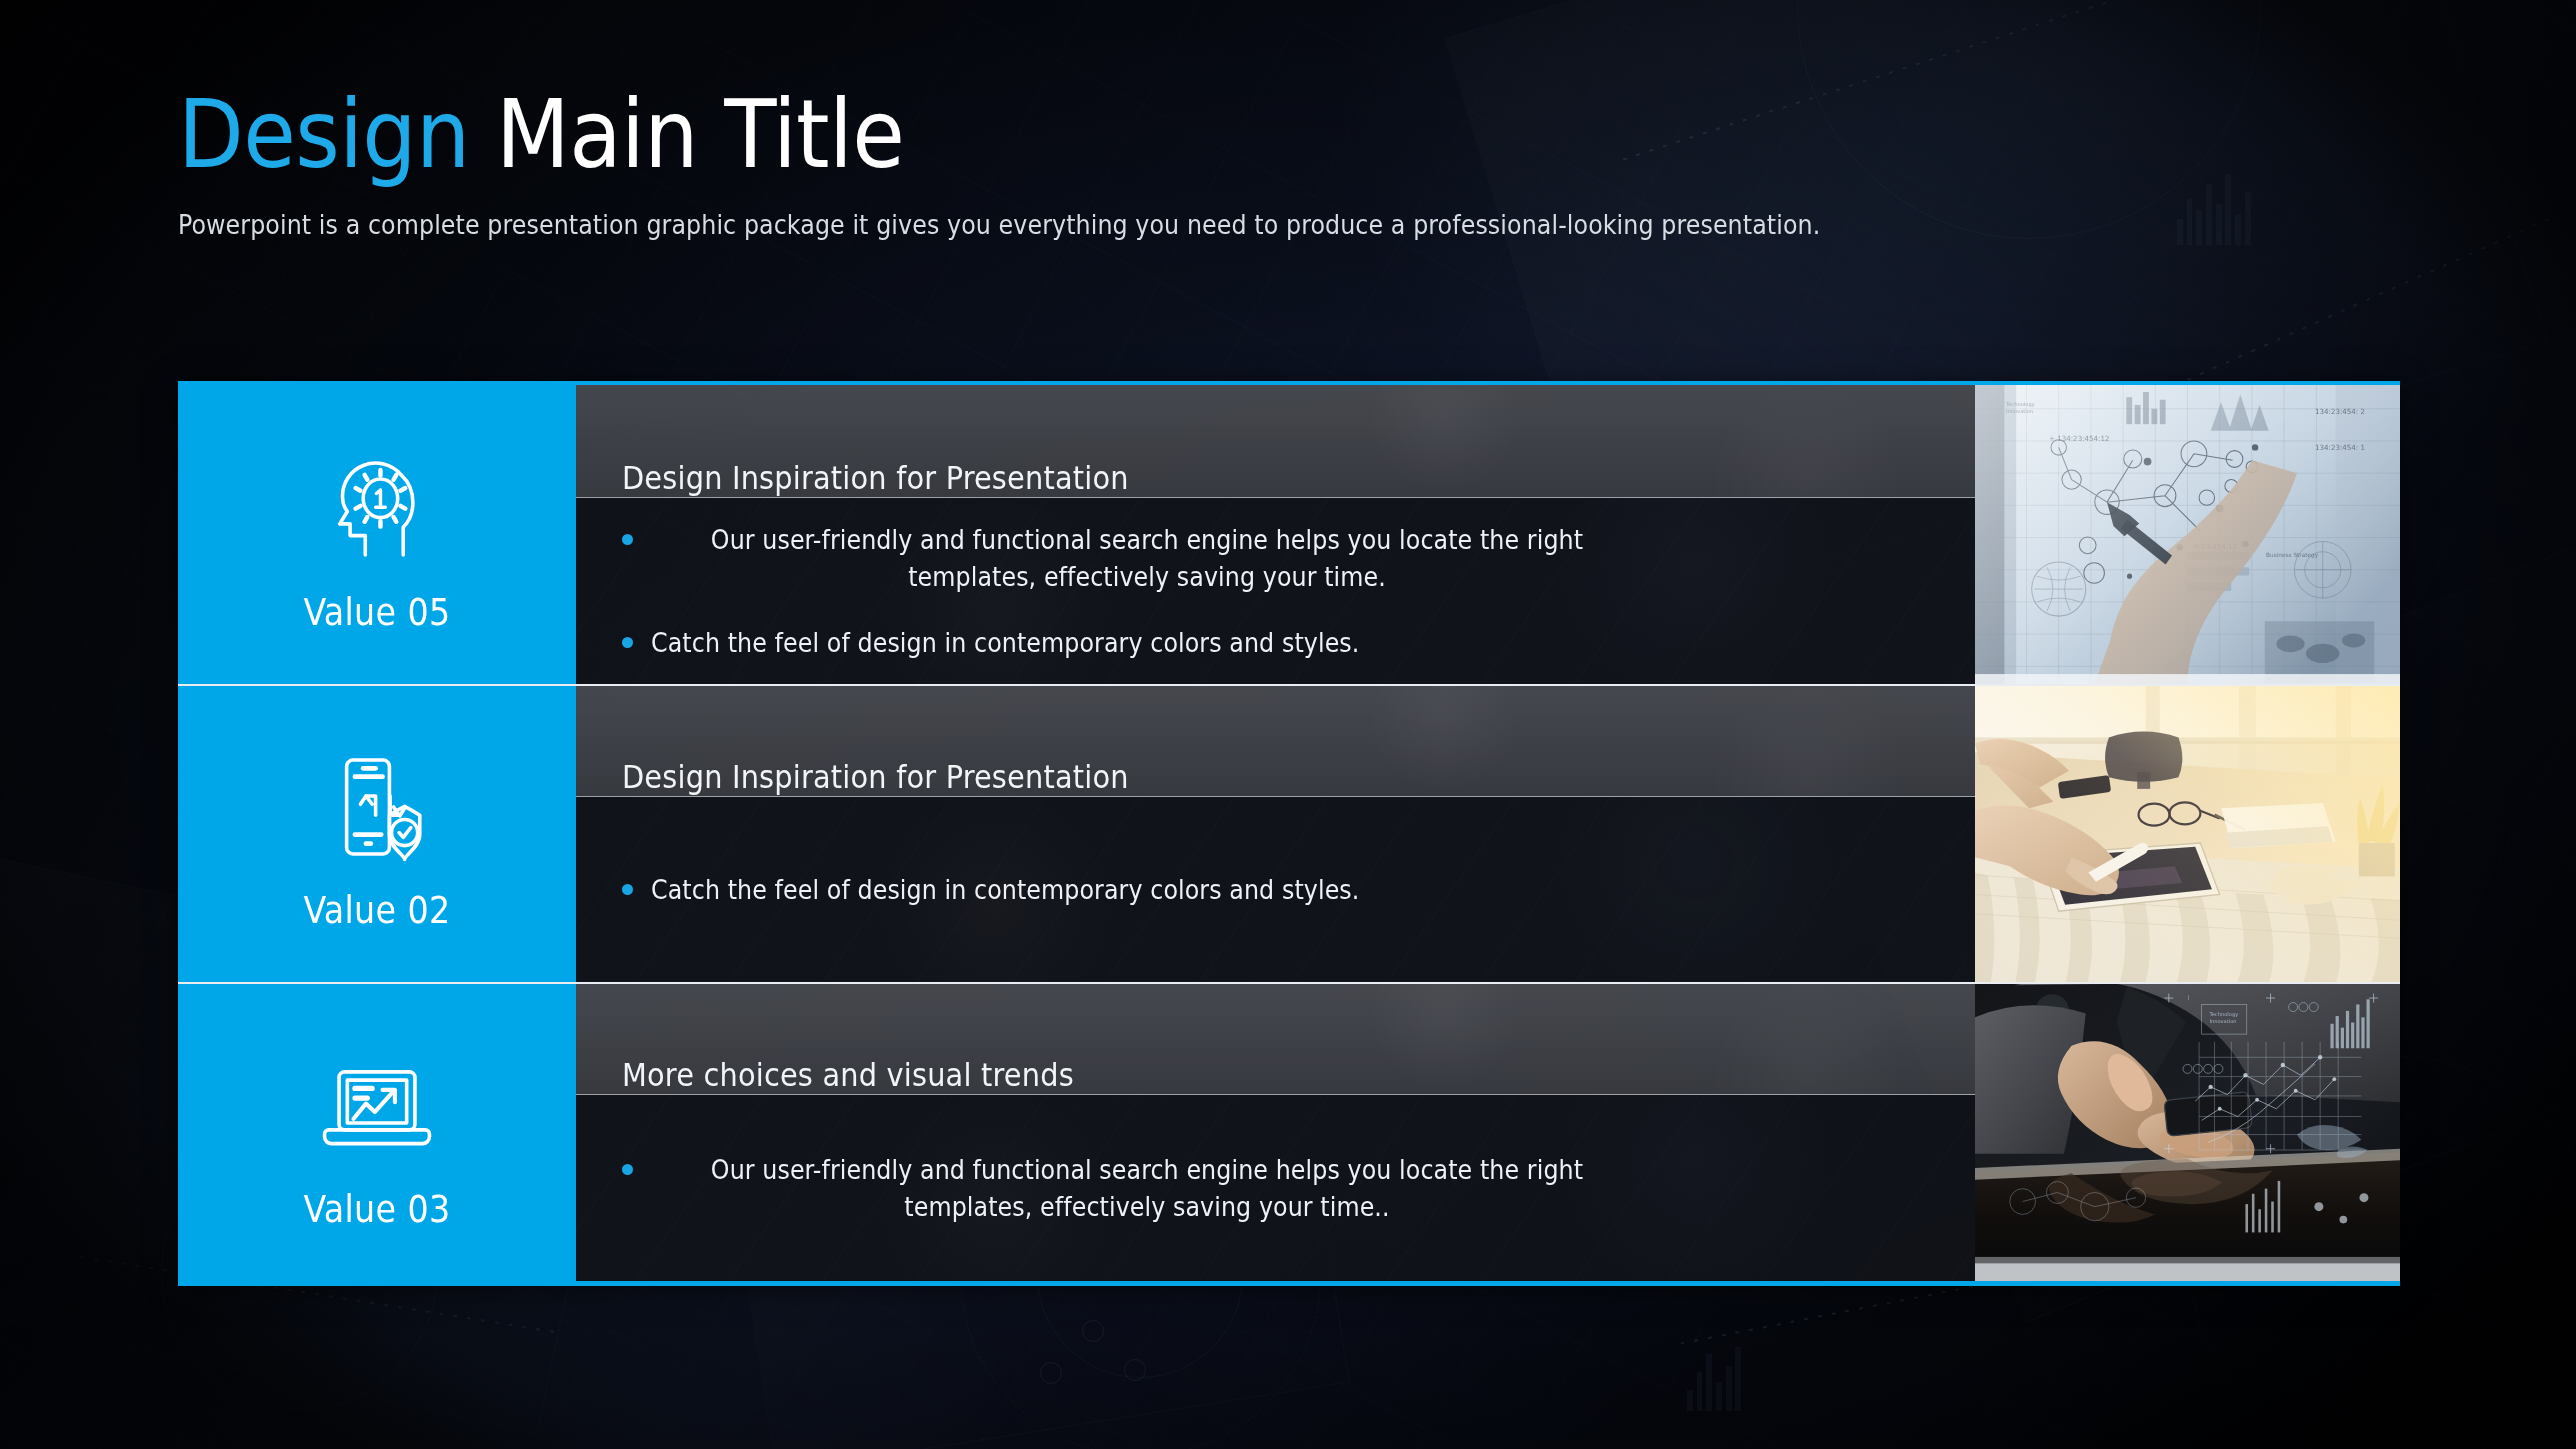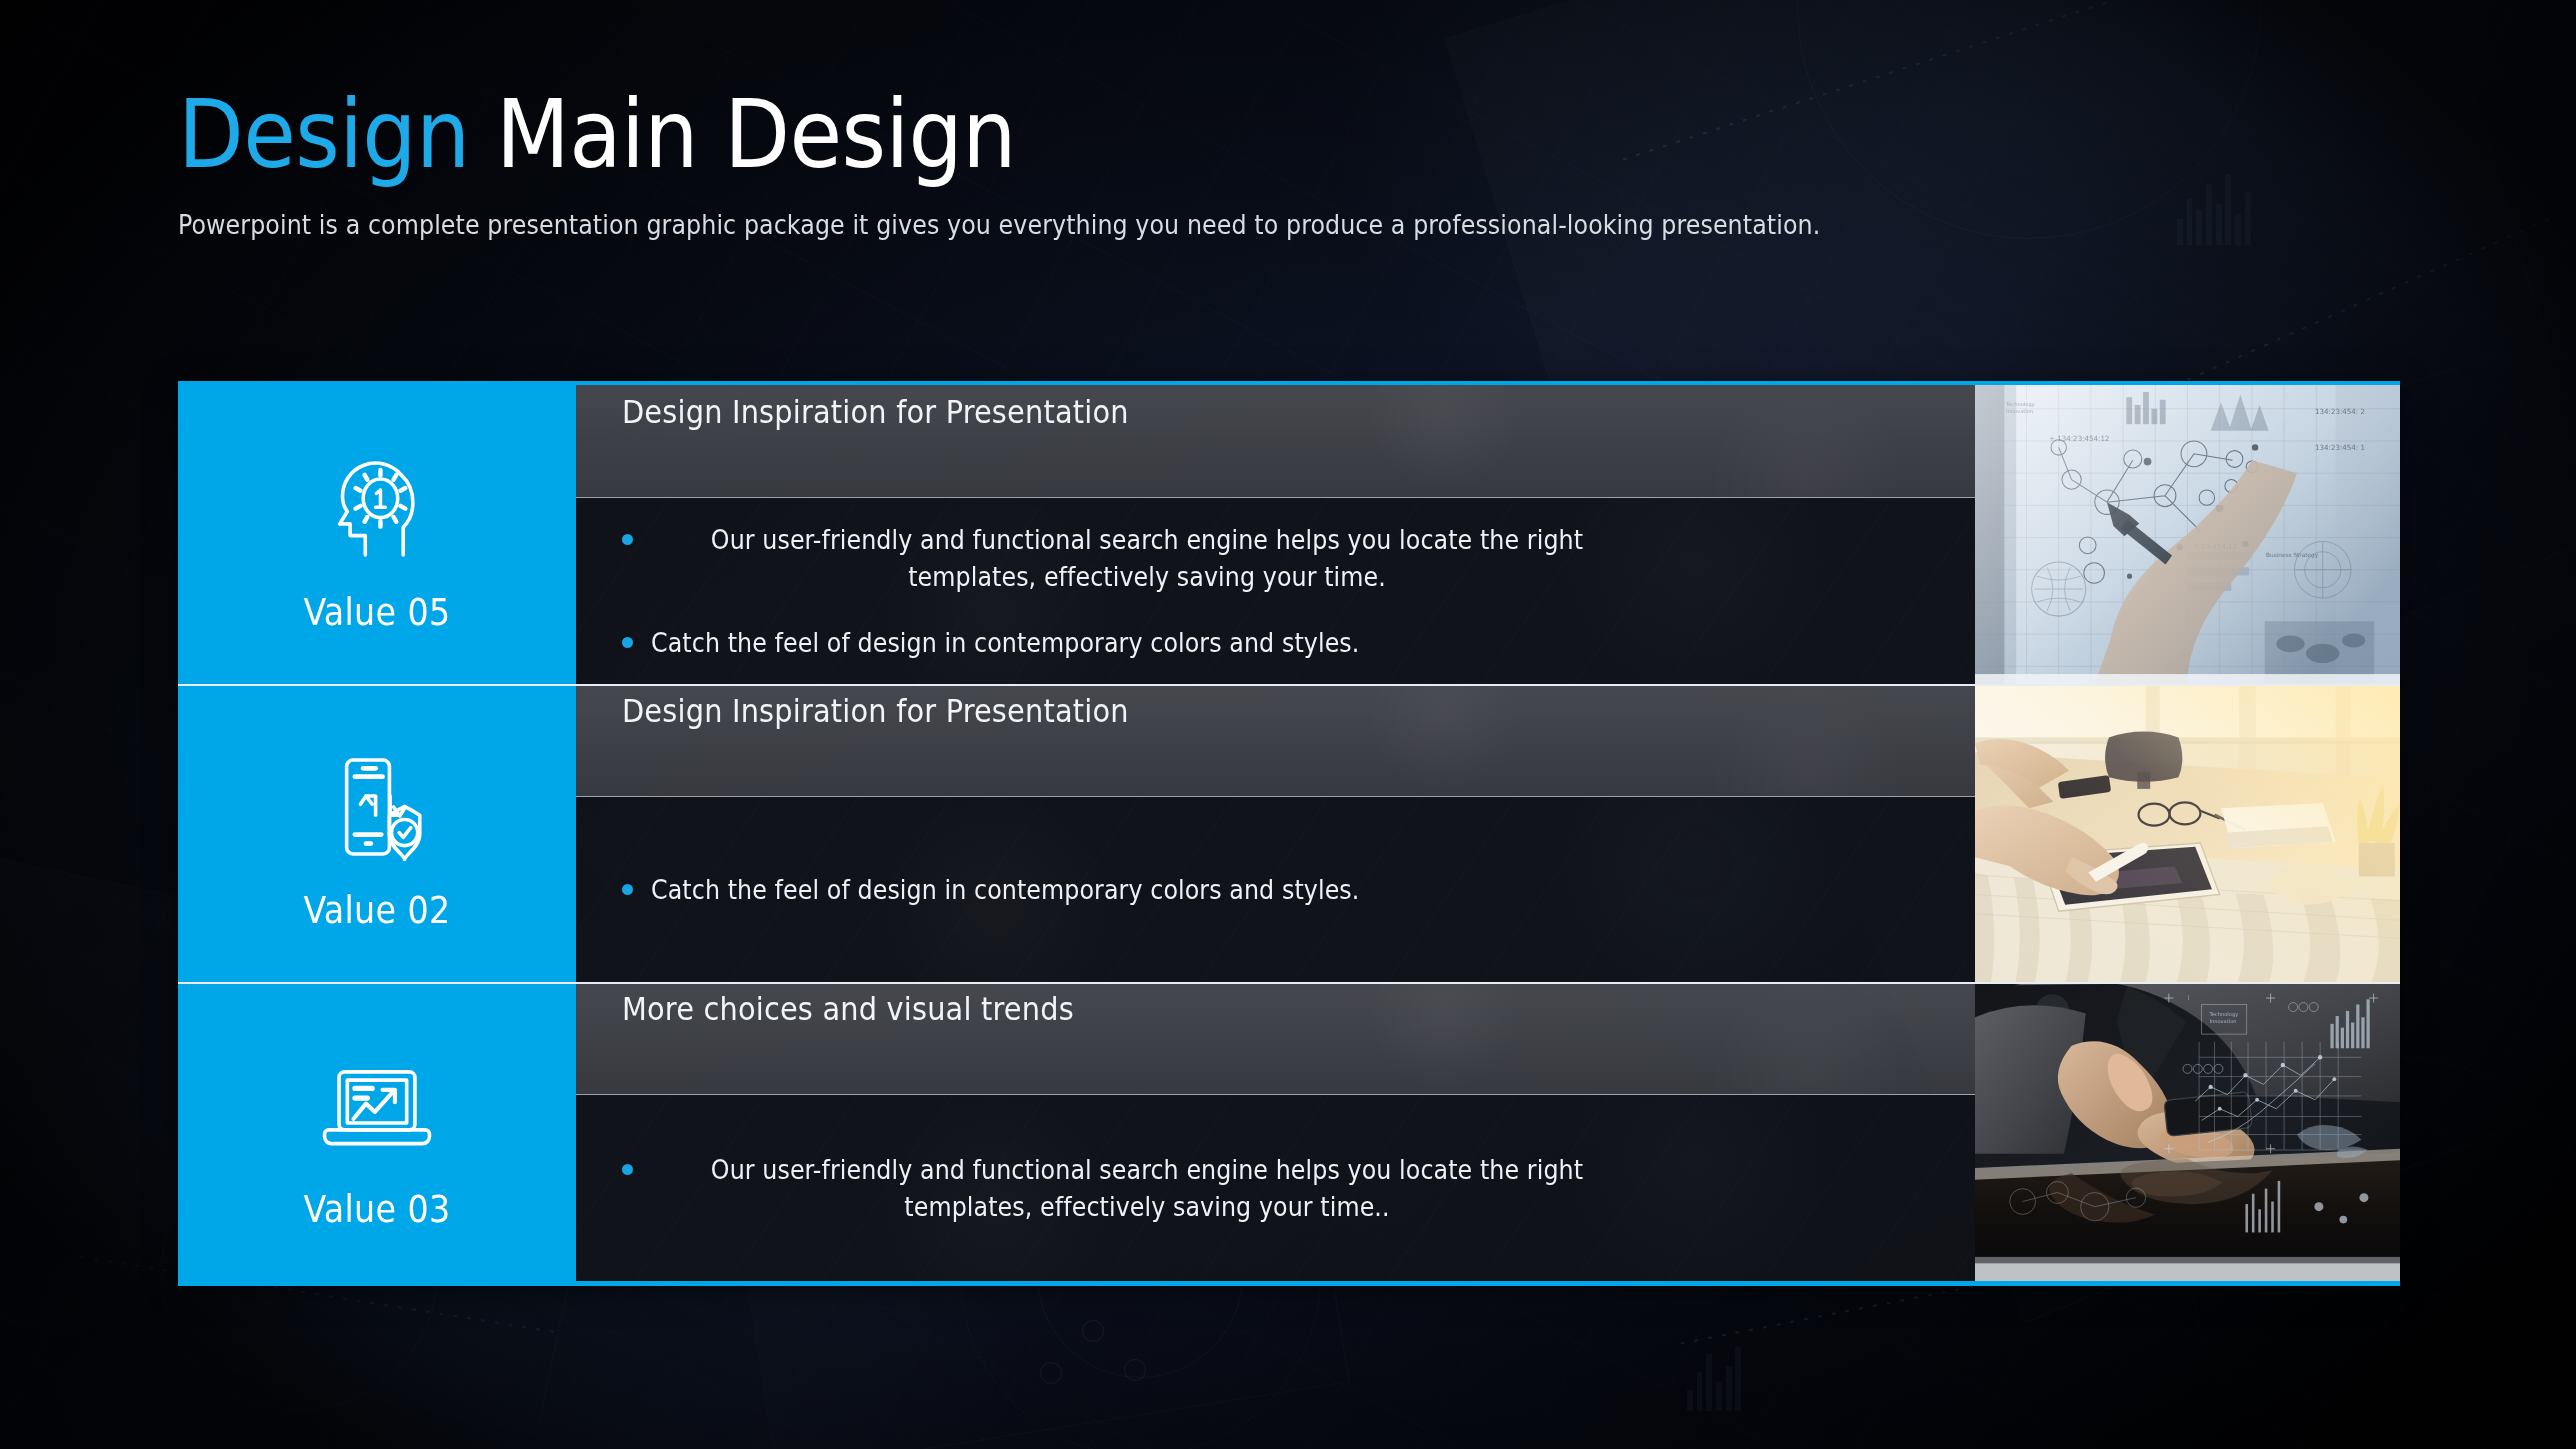--- a/index.html
+++ b/index.html
@@ -101,21 +101,21 @@
     font-family:"DejaVu Sans Condensed","Liberation Sans Narrow","Liberation Sans", sans-serif;
     font-size:37px; letter-spacing:0.4px; line-height:1;
   }
 
   
   .txt-col { flex:1 1 auto; display:flex; flex-direction:column; min-width:0; position:relative; z-index:3; }
   .txt-head {
     height:113px; flex:0 0 113px;
     background:linear-gradient(180deg, rgba(72,74,80,.96) 0%, rgba(57,59,65,.95) 100%);
     border-bottom:1.3px solid rgba(232,237,243,.55);
-    display:flex; align-items:flex-start; padding:8px 0 0 46px;
+    display:flex; align-items:flex-end; padding:0 0 0 46px;
     position:relative; overflow:hidden;
   }
   .txt-head::after{
     content:""; position:absolute; inset:0; pointer-events:none;
     background:
       radial-gradient(circle 109px at 62% 30%, rgba(255,255,255,.035), rgba(255,255,255,0) 70%),
       radial-gradient(circle 142px at 88% 85%, rgba(255,255,255,.03), rgba(255,255,255,0) 70%);
   }
   .head-text {
     color:#f2f5f8; position:relative; z-index:2;
@@ -198,21 +198,21 @@
       <i style="height:57px"></i>
       <i style="height:29px"></i>
     <i style="height:45px"></i>
       <i style="height:64px"></i>
   </div>
 
   <div class="bg-vignette"></div>
 </div>
 
 <div class="slide-header">
-  <div class="slide-title"><span class="accent">Design</span><span class="rest"> Main Design</span></div>
+  <div class="slide-title"><span class="accent">Design</span><span class="rest"> Main Title</span></div>
   <div class="slide-sub">Powerpoint is a complete presentation graphic package it gives you everything you need to produce a professional-looking presentation.</div>
 </div>
 
 <div class="card">
 
   <div class="row">
     <div class="val-panel">
       <span class="val-icon">
         <svg viewBox="0 0 200 200" fill="none" stroke="#ffffff" stroke-width="5.2" stroke-linecap="round" stroke-linejoin="round">
           <path d="M135 52 C121 36 99 31 81 38 C62 45 50 63 50 83 C50 93 53 100 57 105 L46 123 L61 123 L61 140 L83 140 L83 168"></path>

